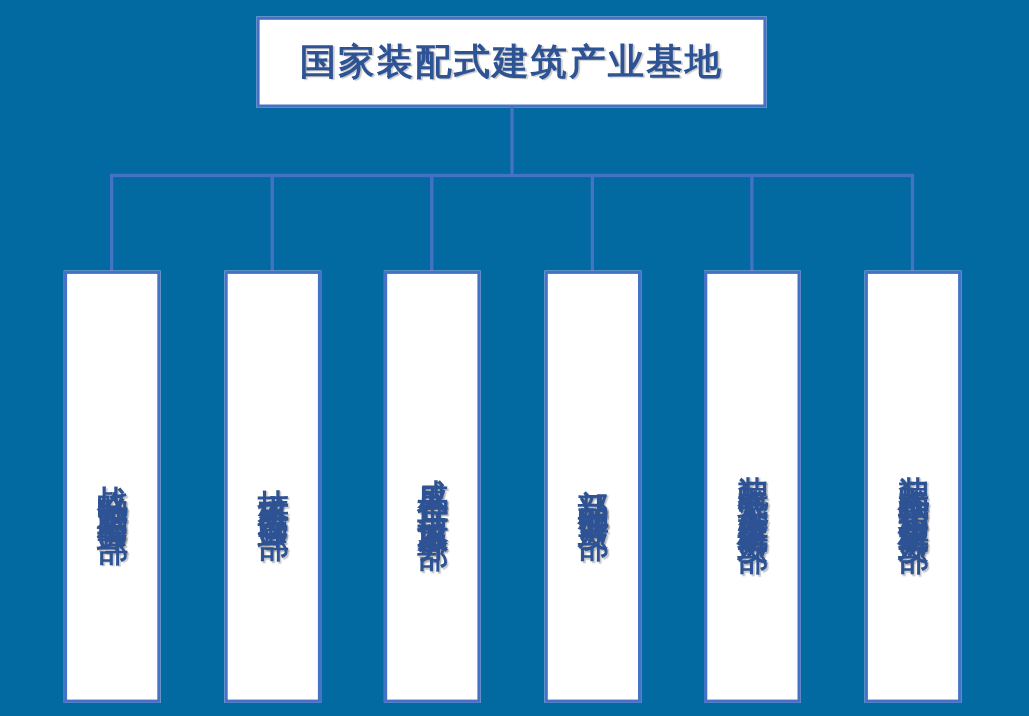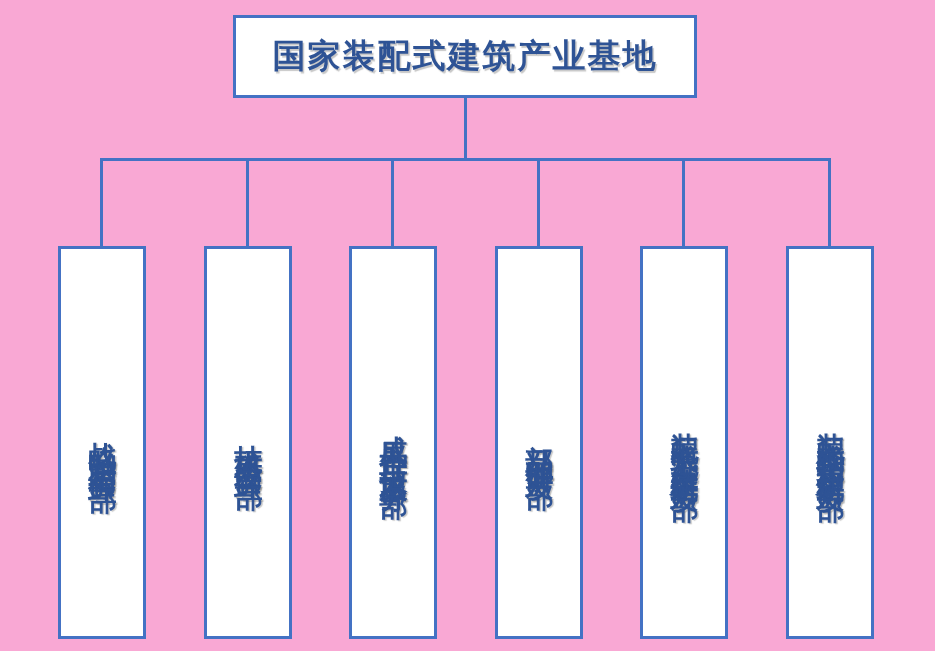--- a/index.html
+++ b/index.html
@@ -4,21 +4,21 @@
 <style>
   html, body {
     margin: 0;
     padding: 0;
     background: #ffffff;
   }
   .canvas {
     position: relative;
     width: 935px;
     height: 651px;
-    background: #f9a8d4;
+    background: #0369a1;
     font-family: "DejaVu Sans", "Liberation Sans", sans-serif;
     overflow: hidden;
   }
   
   .org-box {
     position: absolute;
     box-sizing: border-box;
     border: 3px solid #4472C4;
     background: #ffffff;
     display: flex;

